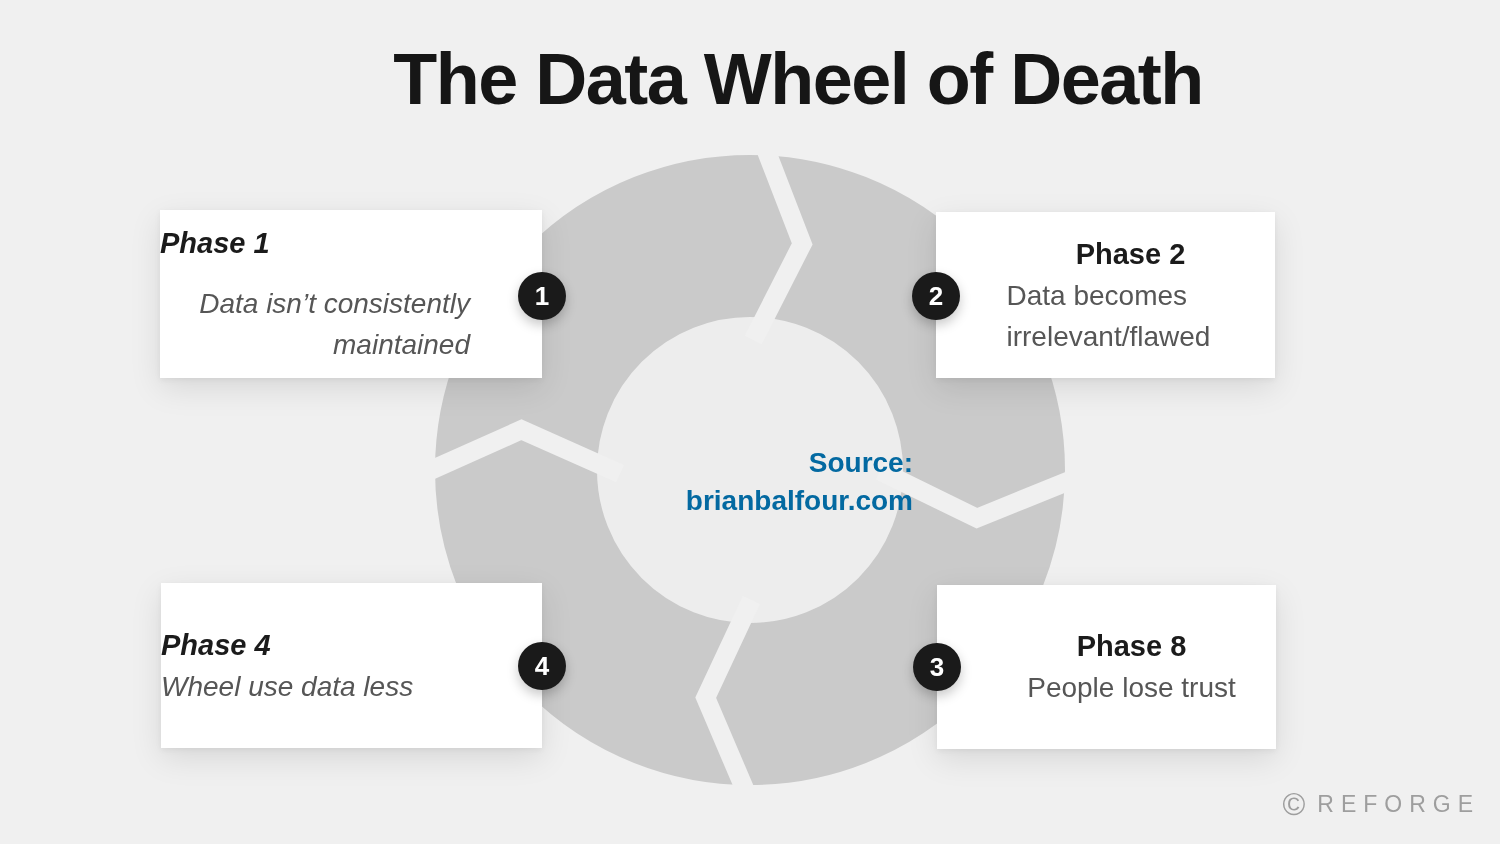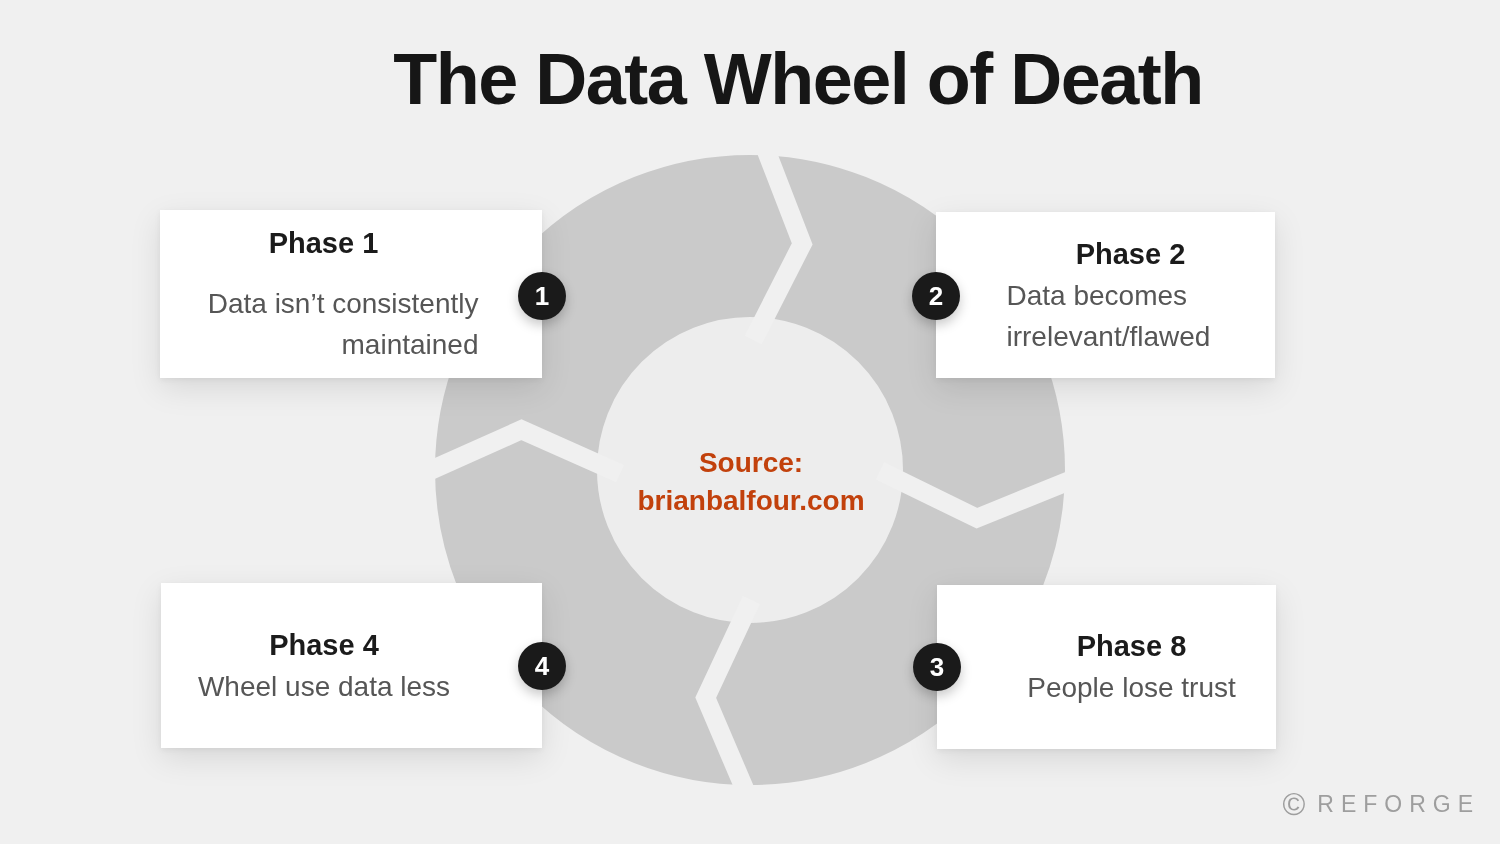--- a/index.html
+++ b/index.html
@@ -9,29 +9,29 @@
     font-family:"Liberation Sans", sans-serif;
   }
   .title {
     position:absolute; top:38px; left:0; width:100%; margin:0;
     text-align:center; font-size:72px; font-weight:800;
     letter-spacing:-1.5px; color:#161616;padding-left:48px;
   }
   .wheel-svg { position:absolute; left:0; top:0; }
   .source {
     position:absolute; left:589px; top:444px; width:324px;
-    text-align:center; font-size:28px; font-weight:bold;
-    color:#c2410c; line-height:38px;
+    text-align:right; font-size:28px; font-weight:bold;
+    color:#0369a1; line-height:38px;
   }
   .card {
     position:absolute; background:#ffffff; box-sizing:border-box;
     display:flex; flex-direction:column; justify-content:center;
     box-shadow:0 10px 30px rgba(0,0,0,0.10), 0 2px 6px rgba(0,0,0,0.06);
   }
-  .card.align-right { align-items:center; text-align:right; padding-right:55px; }
+  .card.align-right { align-items:flex-start; text-align:right; padding-right:55px;font-style:italic; }
   .card.align-left  { align-items:center; text-align:left;  padding-left:50px; }
   .card-1 { left:160px; top:210px; width:382px; height:168px; }
   .card-2 { left:936px; top:212px; width:339px; height:166px; }
   .card-3 { left:937px; top:585px; width:339px; height:164px; }
   .card-4 { left:161px; top:583px; width:381px; height:165px; }
   .phase-title { font-size:29px; font-weight:bold; color:#1b1b1b; line-height:41px; }
   .phase-desc  { font-size:28px; color:#565656; line-height:41px; }
   .card-1 .phase-desc { max-width:310px;margin-top:19px; }
   .card-2 .phase-desc { max-width:248px; }
   .badge {

